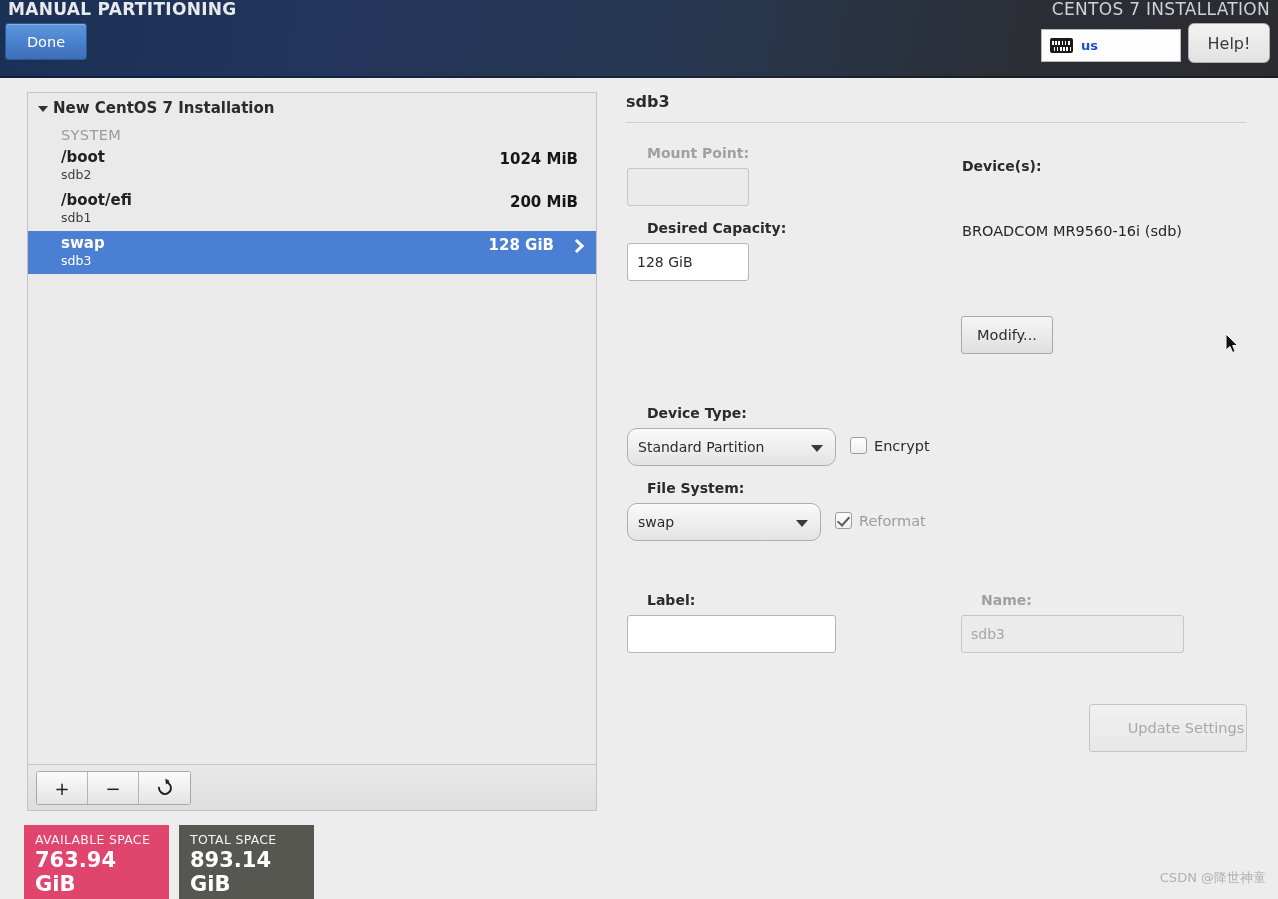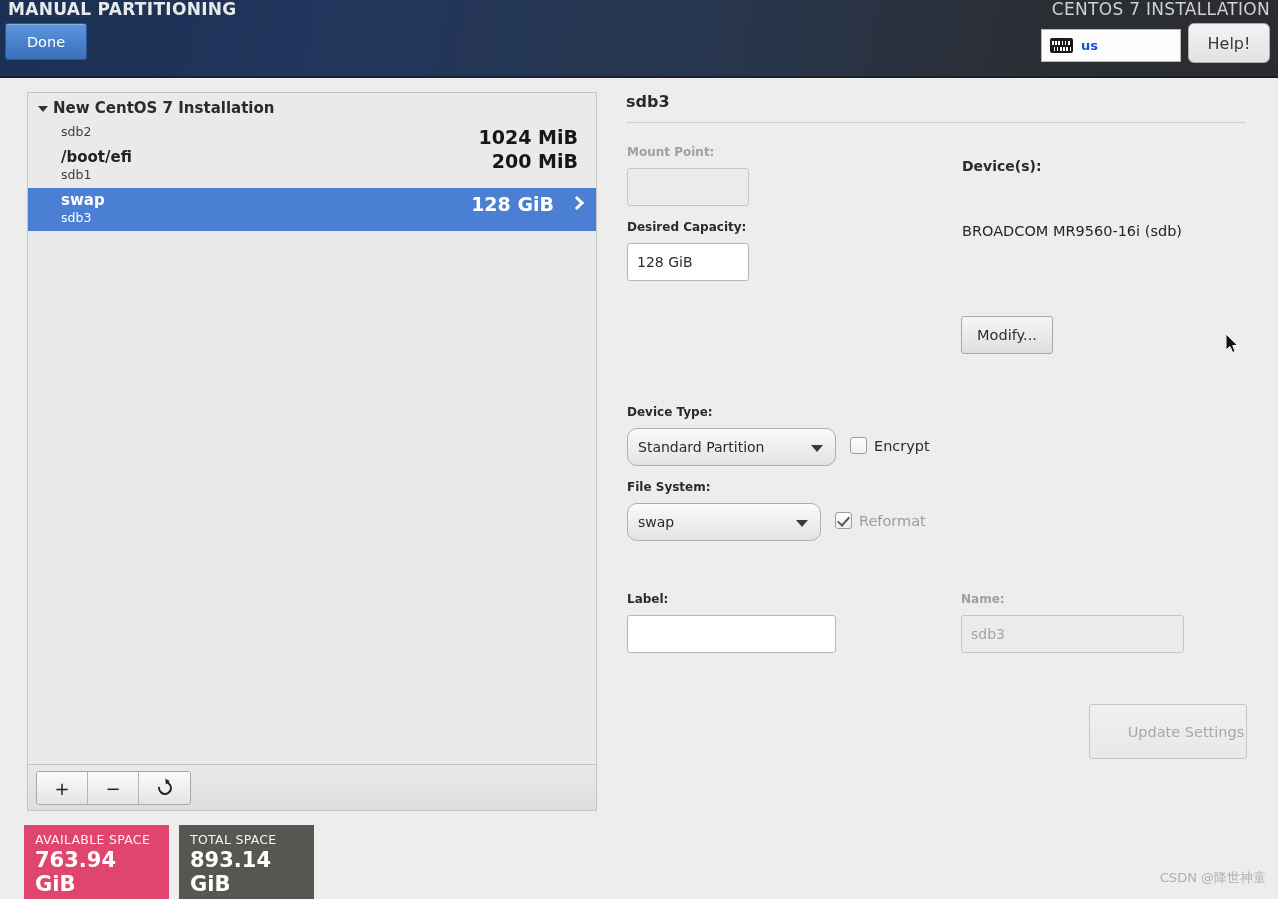--- a/index.html
+++ b/index.html
@@ -95,21 +95,21 @@
     position: relative; padding: 3px 0 5px 33px; cursor: pointer;
   }
   .part-row .name {
     font-size: 15px; font-weight: 700; color: #222; line-height: 1.25;
   }
   .part-row .dev {
     font-size: 12.5px; color: #3d3d3d; line-height: 1.3;
   }
   .part-row .size {
     position: absolute; right: 18px; top: 5px;
-    font-size: 19px; font-weight: 700; color: #161616;
+    font-size: 15px; font-weight: 700; color: #161616;
   }
   .part-row.selected { background: #4a7fd4; }
   .part-row.selected .name,
   .part-row.selected .dev { color: #ffffff; }
   .part-row.selected .size { color: #ffffff; right: 42px; }
   .chevron {
     position: absolute; right: 14px; top: 10px;
     width: 10px; height: 10px;
     border-top: 3px solid #fff; border-right: 3px solid #fff;
     transform: rotate(45deg);
@@ -150,21 +150,21 @@
   .badge.avail { background: #e0456e; width: 145px; }
   .badge.total { background: #575752; width: 135px; }
   .badge .cap { font-size: 12.5px; letter-spacing: 0.3px; opacity: 0.93; }
   .badge .val { font-size: 21px; font-weight: 700; margin-top: 1px; }
 
   
   .right-panel { position: absolute; left: 626px; top: 92px; width: 640px; height: 770px; }
   .rp-title { font-size: 16px; font-weight: 700; color: #2b2b2b; }
   .rp-divider { margin-top: 11px; width: 620px; height: 1px; background: #cfcfcf; }
 
-  .field-label { font-size: 12px; font-weight: 700; color: #2b2b2b; }
+  .field-label { font-size: 14px; font-weight: 700; color: #2b2b2b; margin-left: 20px; }
   .field-label.dim { color: #a0a0a0; font-weight: 700; }
 
   .txt-input {
     background: #ffffff; border: 1px solid #b5b5b5; border-radius: 3px;
     font-size: 14px; color: #2b2b2b; padding: 0 9px;
     display: flex; align-items: center;
   }
   .txt-input.disabled { background: #ebebeb; border-color: #c6c6c6; color: #a5a5a5; }
 
   .combo {
@@ -233,22 +233,24 @@
       <span class="kbd-label">us</span>
     </div>
     <div class="help-btn">Help!</div>
   </div>
 
   <div class="left-panel">
     <div class="tree-root">
       <span class="tri"></span>
       <span>New CentOS 7 Installation</span>
     </div>
+    <div class="group-label">SYSTEM</div>
 
     <div class="part-row">
+      <div class="name">/boot</div>
       <div class="dev">sdb2</div>
       <div class="size">1024 MiB</div>
     </div>
 
     <div class="part-row">
       <div class="name">/boot/efi</div>
       <div class="dev">sdb1</div>
       <div class="size">200 MiB</div>
     </div>
 
@@ -314,21 +316,21 @@
       <span class="chk-box checked"></span>
       <span class="chk-label dim">Reformat</span>
     </div>
 
     <div style="position:absolute; left:1px; top:500px;" class="field-label">Label:</div>
     <div style="position:absolute; left:1px; top:523px; width:209px; height:38px;" class="txt-input"></div>
 
     <div style="position:absolute; left:335px; top:500px;" class="field-label dim">Name:</div>
     <div style="position:absolute; left:335px; top:523px; width:223px; height:38px;" class="txt-input disabled">sdb3</div>
 
-    <div style="position:absolute; left:463px; top:612px; width:158px; height:55px;padding-left:36px;" class="btn-std disabled">Update Settings</div>
+    <div style="position:absolute; left:463px; top:612px; width:158px; height:48px;padding-left:36px;" class="btn-std disabled">Update Settings</div>
   </div>
 
   <div class="watermark">CSDN @降世神童</div>
 
   <svg class="cursor" viewBox="0 0 14 20">
     <polygon points="0,0 0,16 4,12.5 6.6,18.5 9.2,17.4 6.7,11.6 11.5,11.3" fill="#111" stroke="#fff" stroke-width="1"></polygon>
   </svg>
 
 </div>
 

